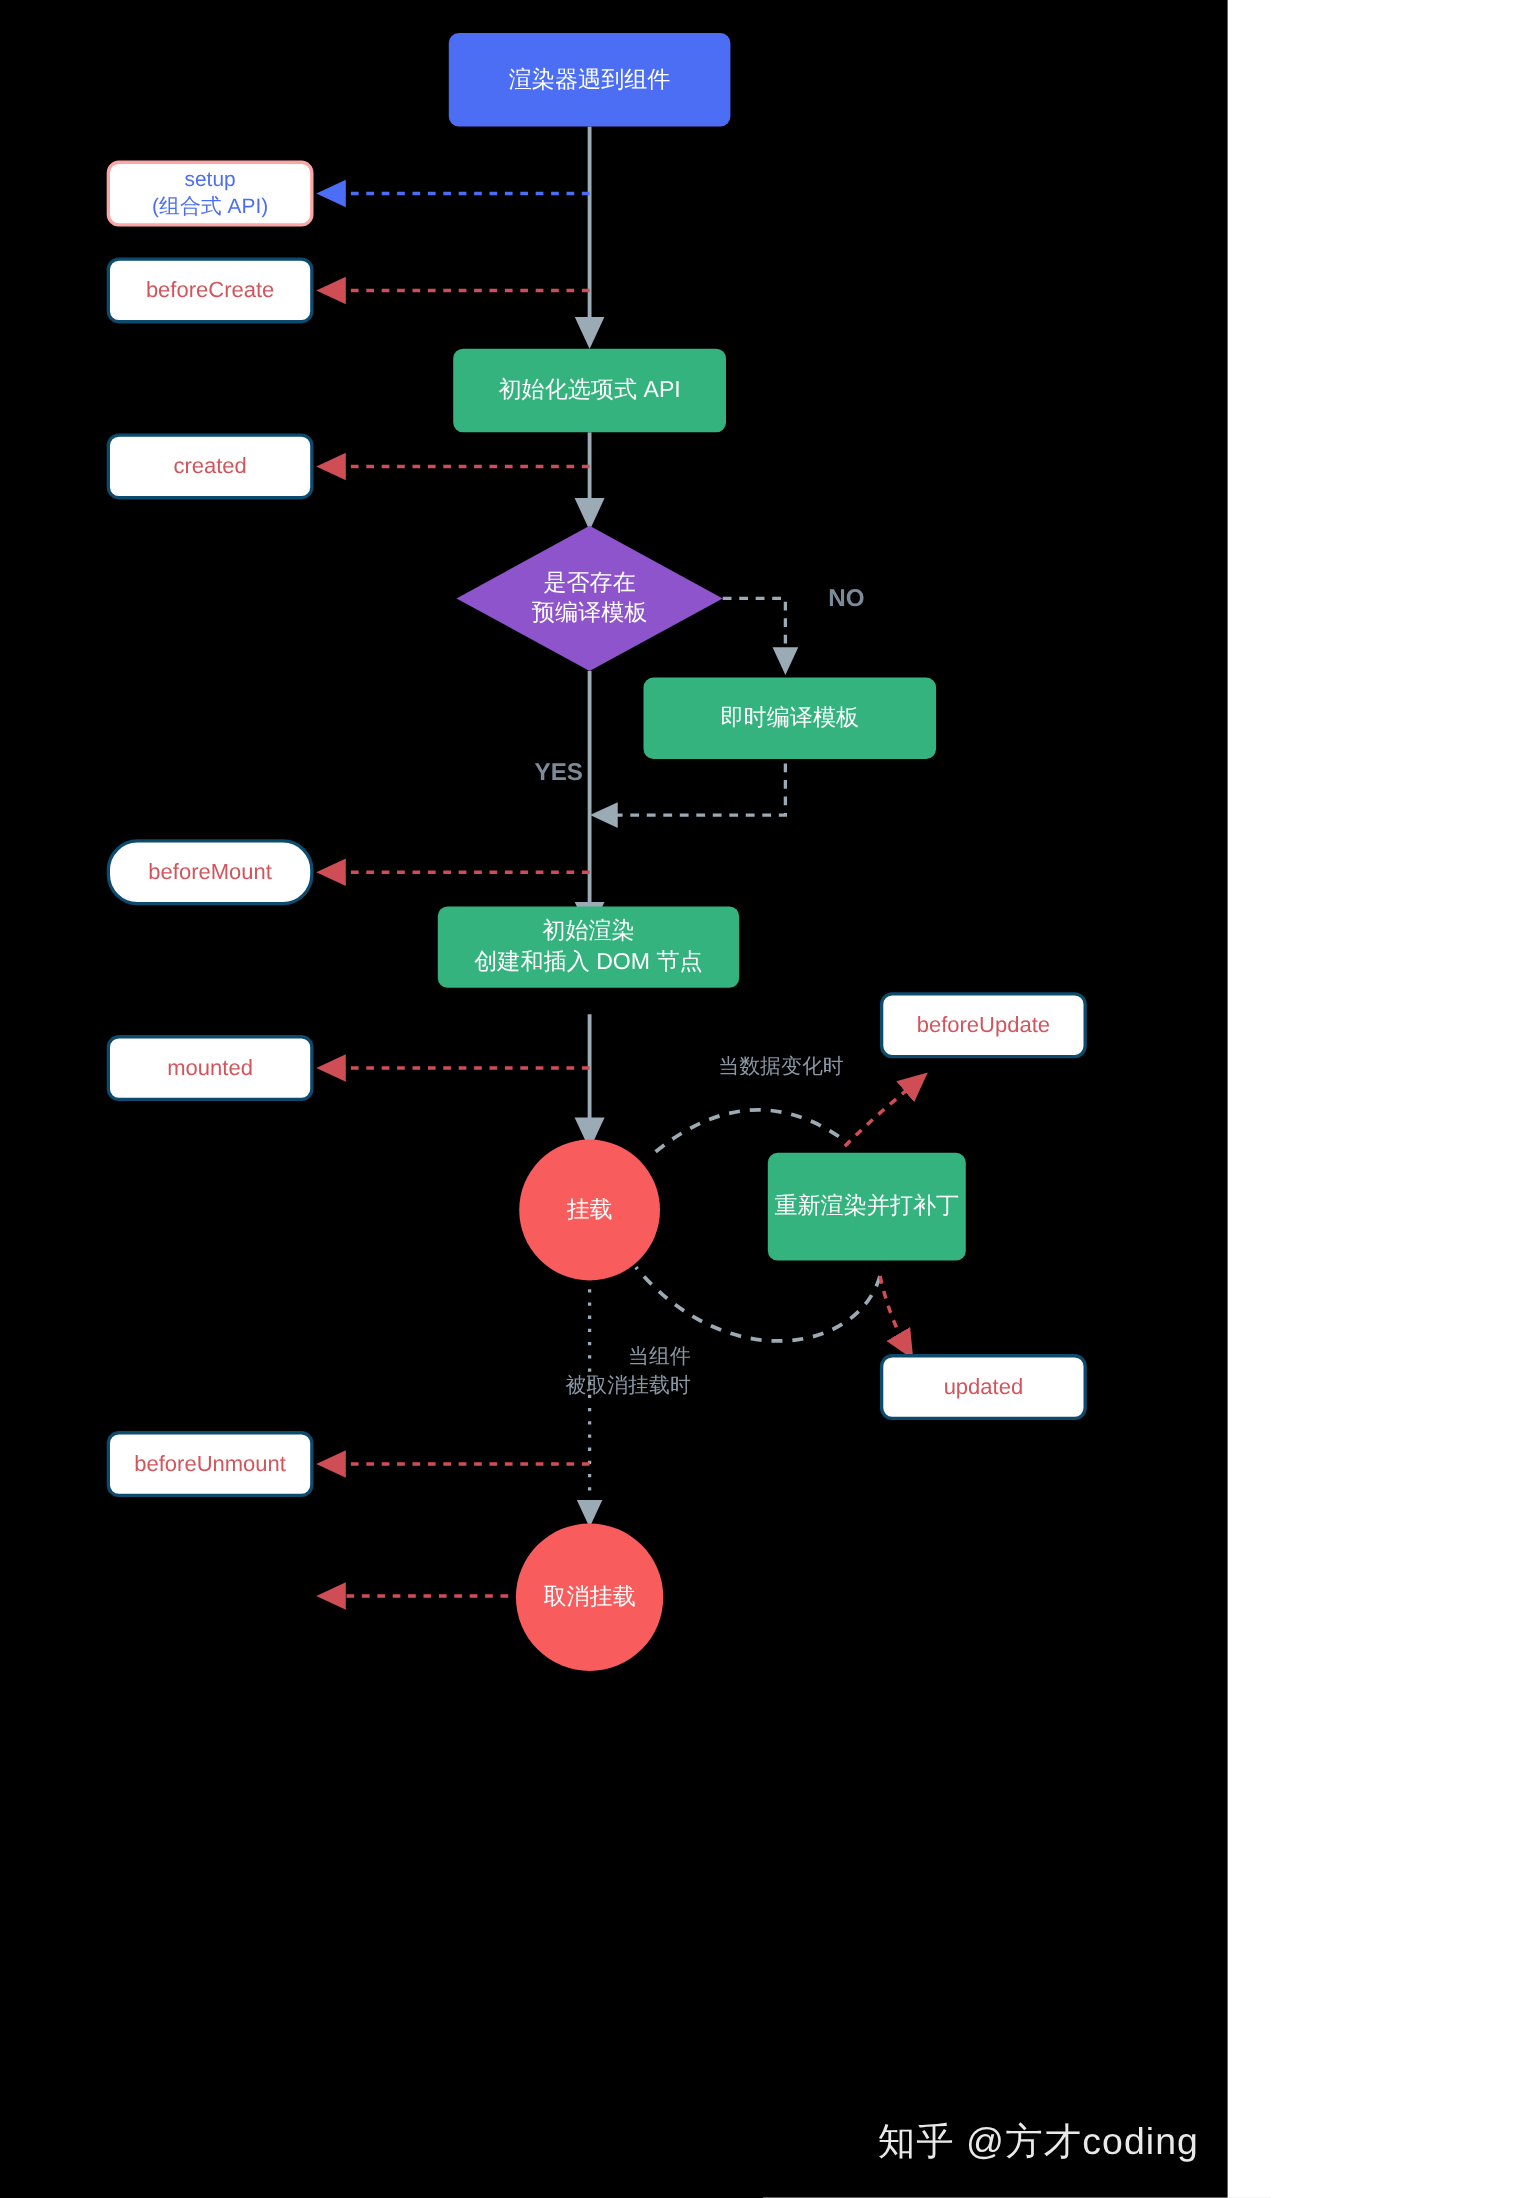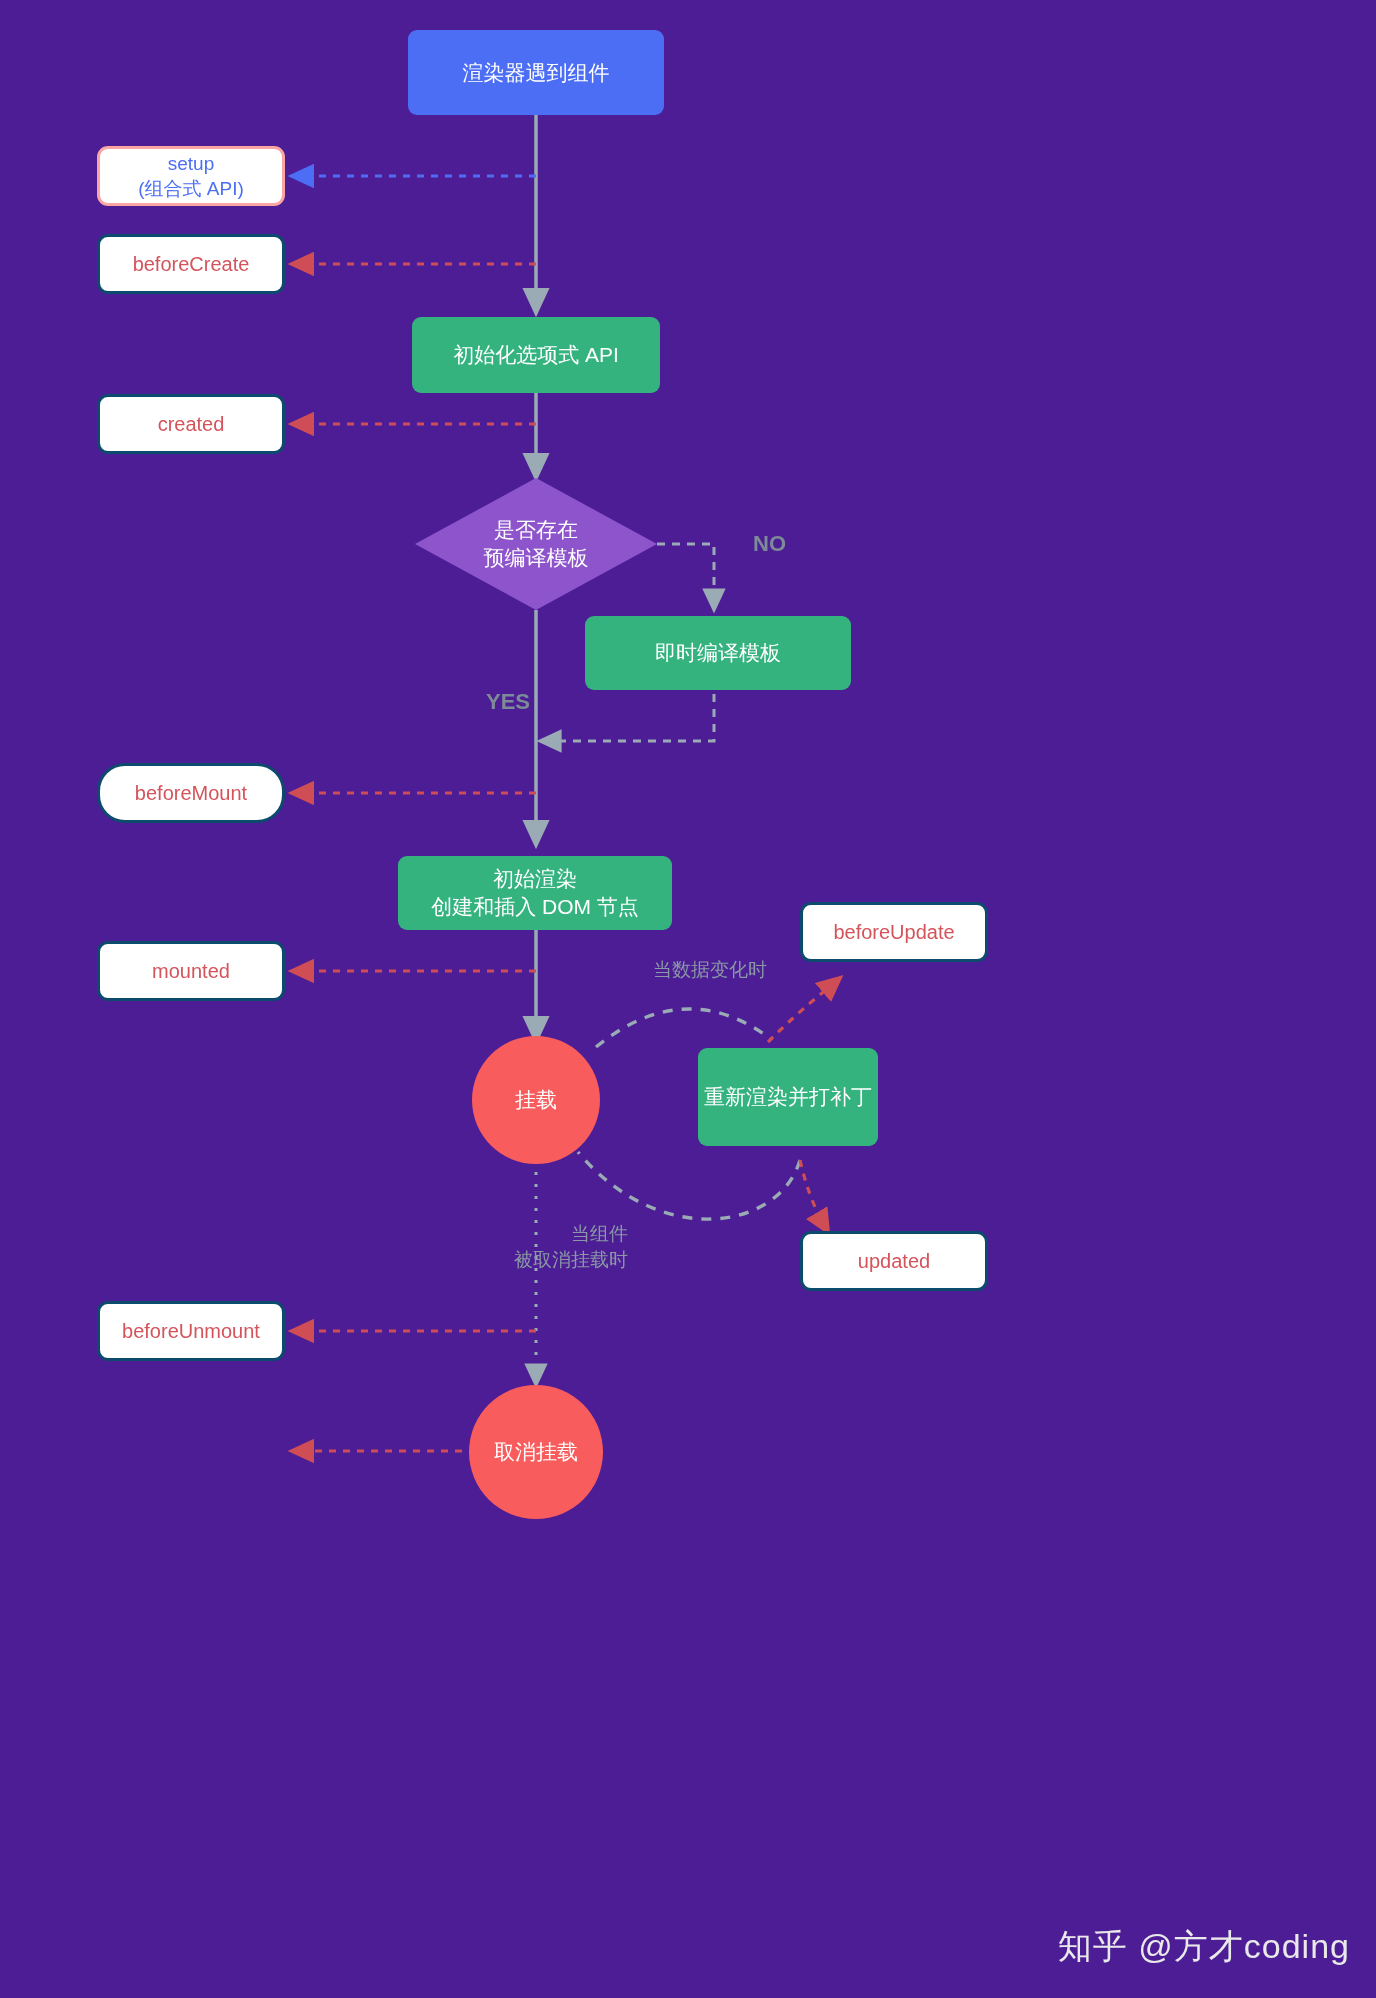--- a/index.html
+++ b/index.html
@@ -5,23 +5,23 @@
   html, body {
     margin: 0;
     padding: 0;
     background: #ffffff;
   }
   body {
     font-family: "Liberation Sans", "DejaVu Sans", sans-serif;
   }
   #canvas {
     position: relative;
-    width: 1376px;
+    width: 1116px;
     height: 1998px;
-    background: #4c1d95;
+    background: #000000;
     overflow: hidden;
   }
   #edges {
     position: absolute;
     left: 0; top: 0;
     width: 1376px;
     height: 1998px;
   }
   .node {
     position: absolute;
@@ -154,21 +154,21 @@
 
   <div class="node node-outline" style="left:97px; top:394px; width:188px; height:60px;">created</div>
 
   <div class="node" style="left:436px; top:510px; width:200px; height:68px; color:#ffffff; font-size:21px;">是否存在
 预编译模板</div>
 
   <div class="node node-filled node-green" style="left:585px; top:616px; width:266px; height:74px;">即时编译模板</div>
 
   <div class="node node-outline" style="left:97px; top:763px; width:188px; height:60px;border-radius:28px;">beforeMount</div>
 
-  <div class="node node-filled node-green" style="left:398px; top:856px; width:274px; height:74px;">初始渲染
+  <div class="node node-filled node-green" style="left:398px; top:824px; width:274px; height:74px;">初始渲染
 创建和插入 DOM 节点</div>
 
   <div class="node node-outline" style="left:97px; top:941px; width:188px; height:60px;">mounted</div>
 
   <div class="node node-circle" style="left:472px; top:1036px; width:128px; height:128px;">挂载</div>
 
   <div class="node node-outline" style="left:800px; top:902px; width:188px; height:60px;">beforeUpdate</div>
 
   <div class="node node-filled node-green" style="left:698px; top:1048px; width:180px; height:98px;">重新渲染并打补丁</div>
 

